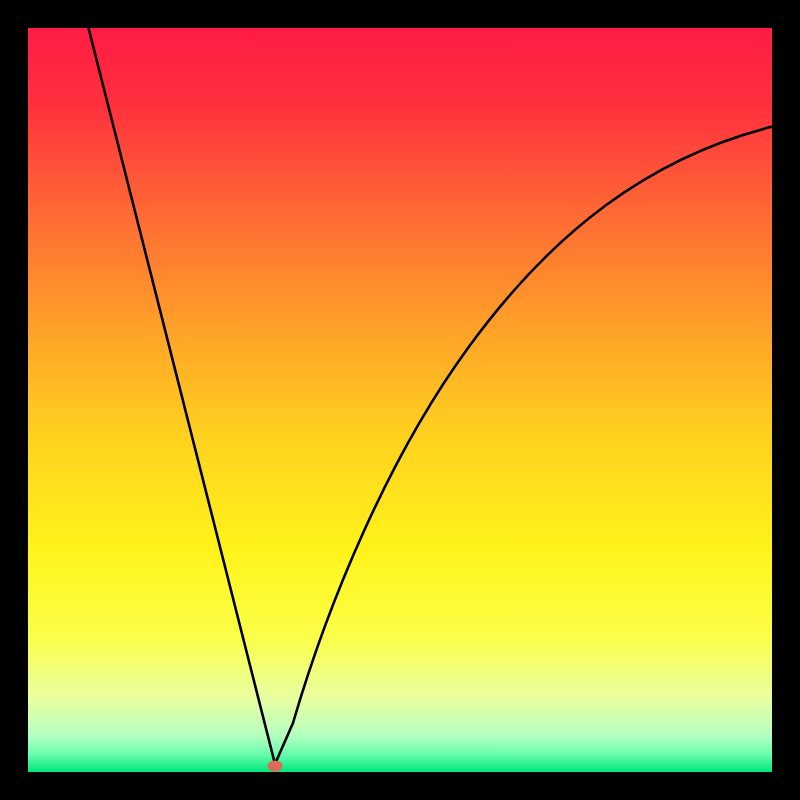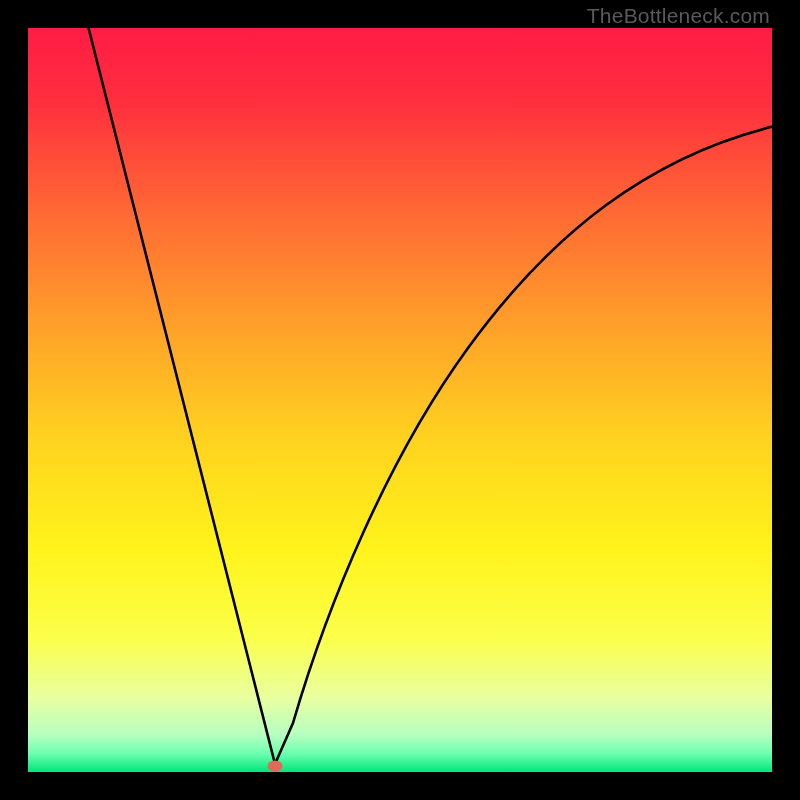--- a/index.html
+++ b/index.html
@@ -49,21 +49,20 @@
     font-size: 21px;
     font-weight: 400;
     letter-spacing: 0.2px;
     user-select: none;
   }
 </style>
 </head>
 <body>
 
 <div class="frame">
-  <div class="watermark">TheBottleneck.com</div>
 
   <div class="plot-area">
     <svg class="gradient" viewBox="0 0 744 744" preserveAspectRatio="none">
       <defs>
         <linearGradient id="bg-grad" x1="0" y1="0" x2="0" y2="1">
             <stop offset="0%" stop-color="#ff1c44"></stop>
             <stop offset="10%" stop-color="#ff2f3e"></stop>
             <stop offset="25%" stop-color="#ff6a34"></stop>
             <stop offset="40%" stop-color="#ffa029"></stop>
             <stop offset="55.00000000000001%" stop-color="#ffd21f"></stop>

